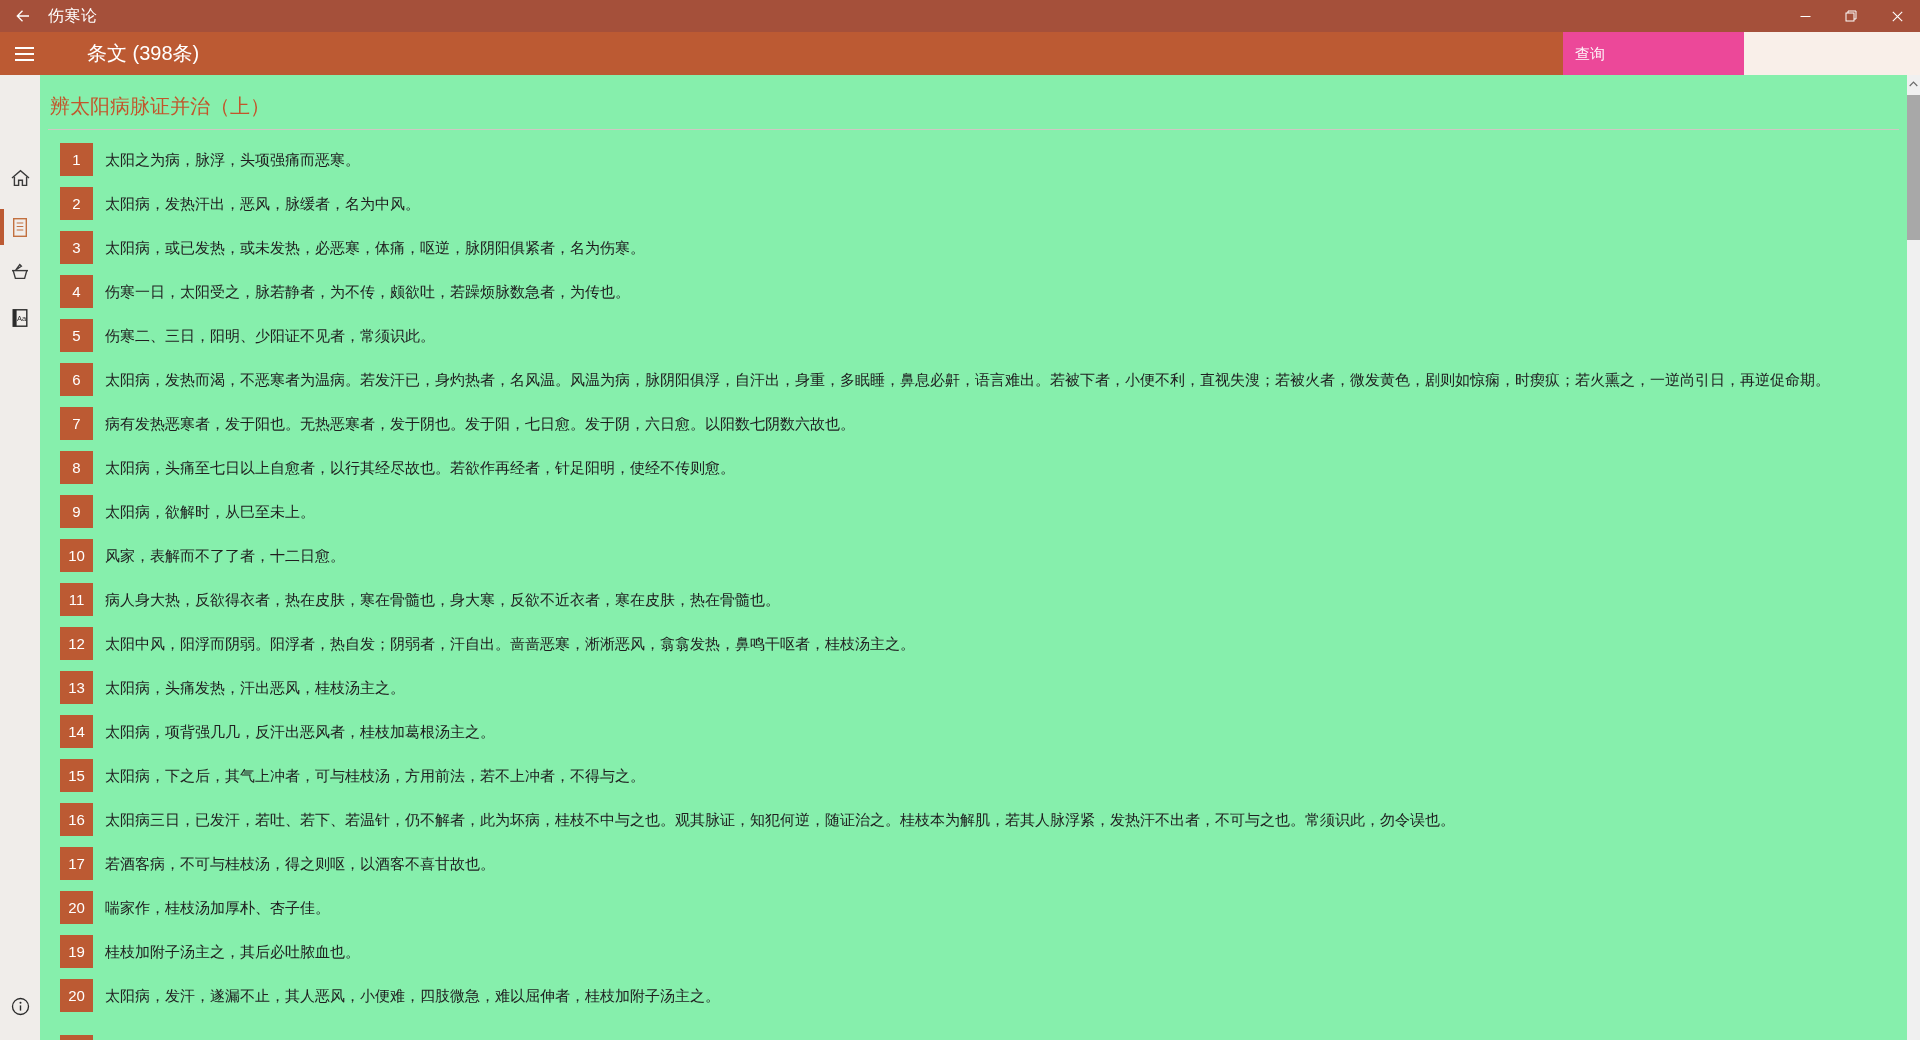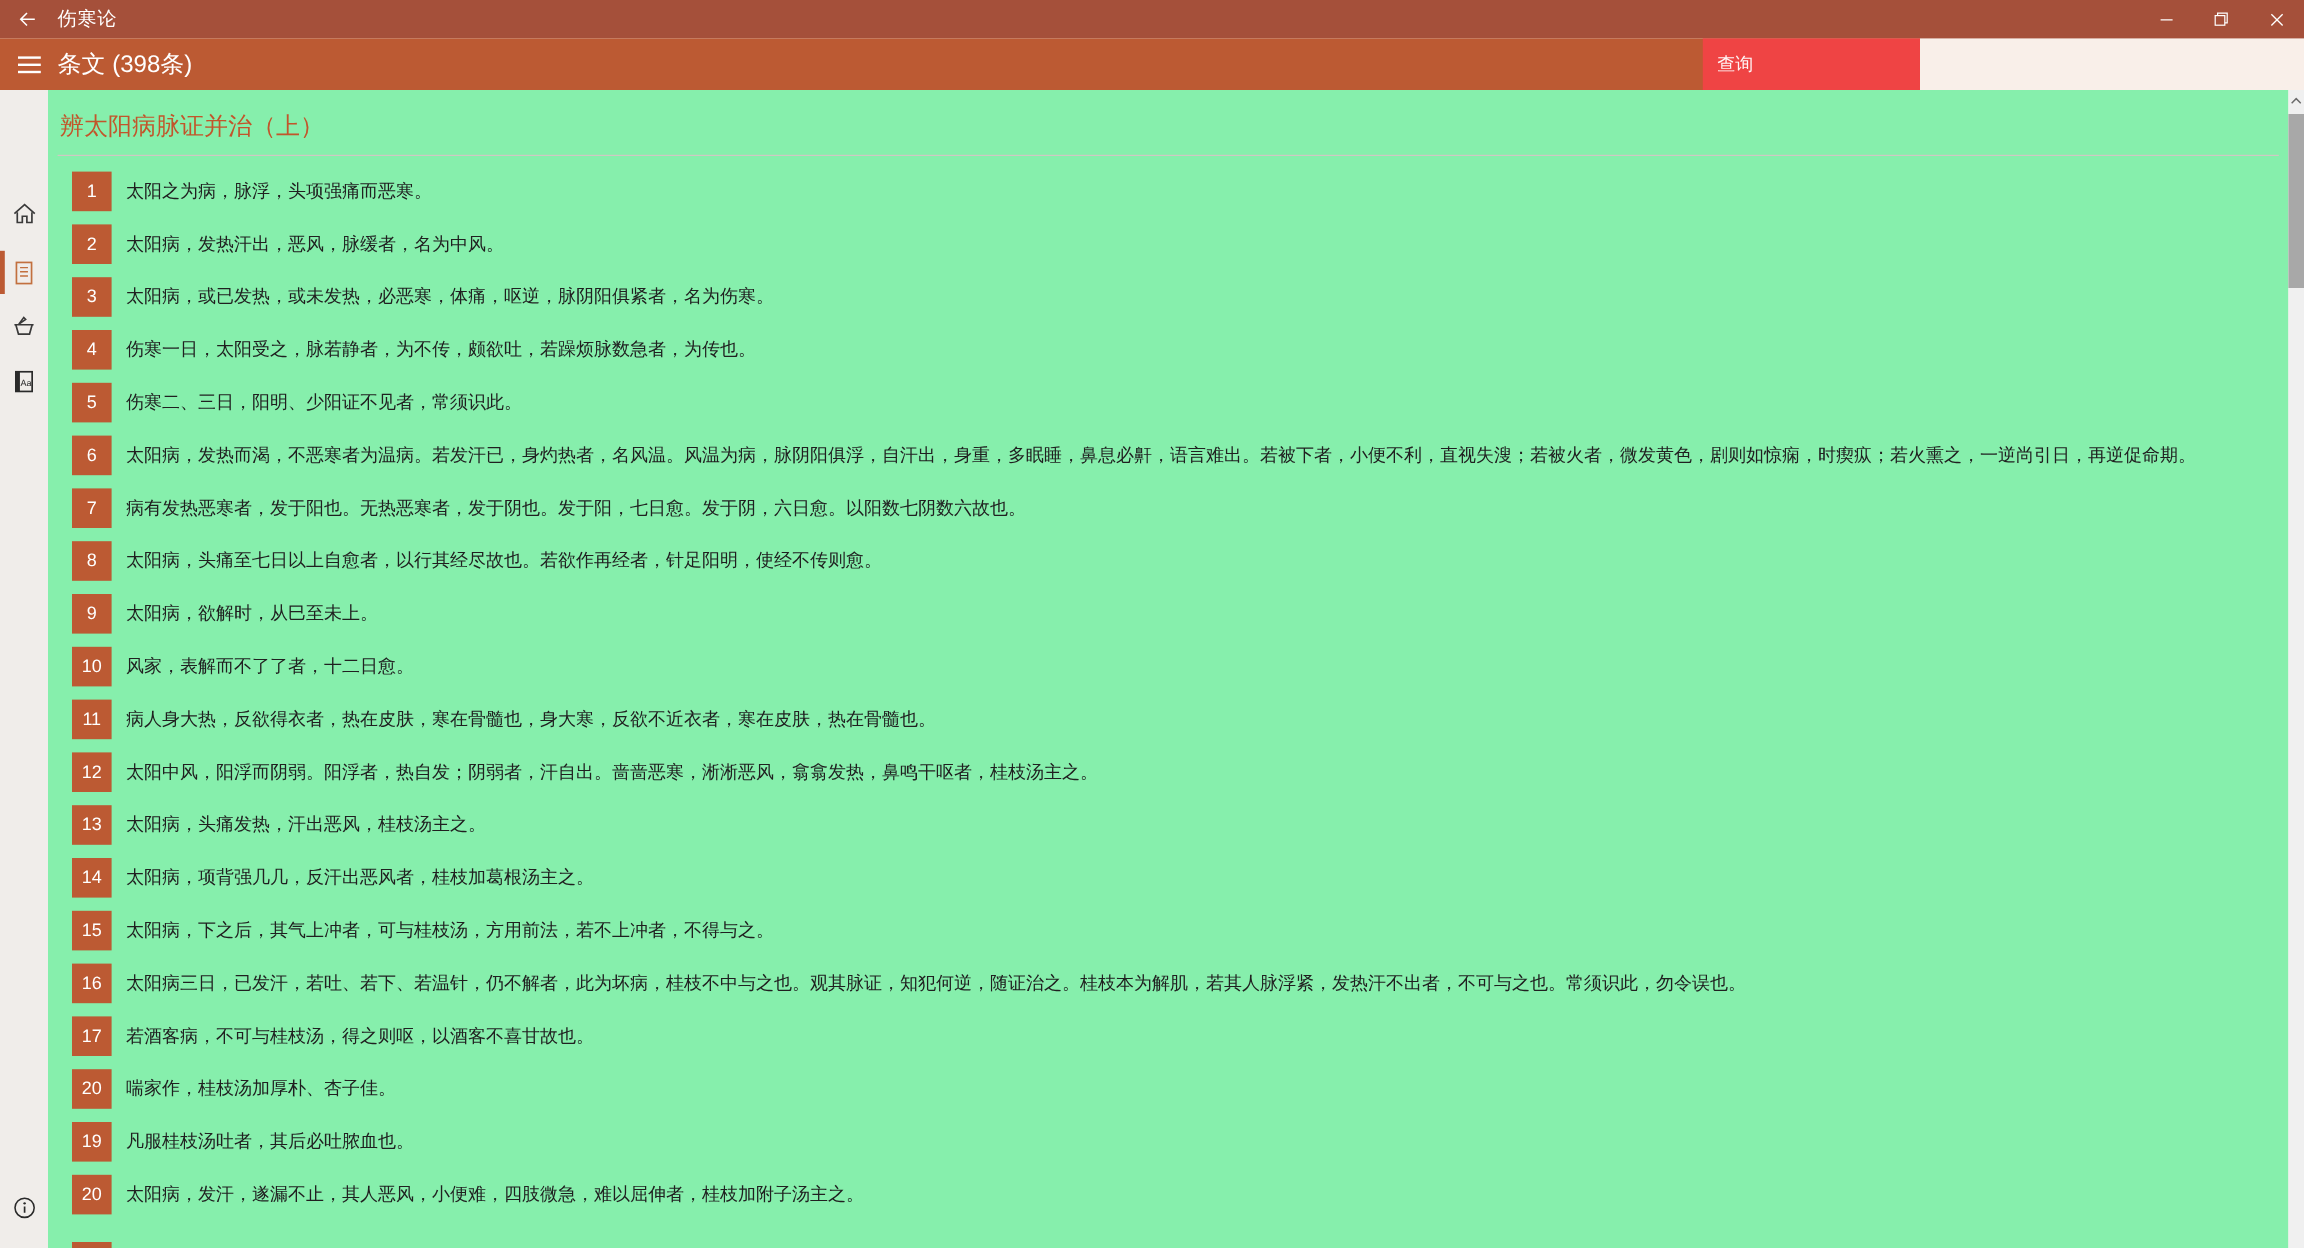--- a/index.html
+++ b/index.html
@@ -8,26 +8,26 @@
 
   
   .titlebar { position:absolute; top:0; left:0; width:1920px; height:32px; background:#A5503A;
               display:flex; align-items:center; color:#fff; }
   .back-btn { width:46px; height:32px; display:flex; align-items:center; justify-content:center; cursor:pointer; }
   .app-title { font-size:16px; margin-left:2px; letter-spacing:.5px; }
   .caption-group { margin-left:auto; display:flex; }
   .caption-btn { width:46px; height:32px; display:flex; align-items:center; justify-content:center; cursor:pointer; }
 
   
-  .header { position:absolute; top:32px; left:0; width:1600px; height:43px; background:#BC5A33;
-            display:flex; align-items:center; color:#fff; }
+  .header { position:absolute; top:32px; left:0; width:1744px; height:43px; background:#BC5A33;
+            display:flex; align-items:center; color:#fff;gap:39px; }
   .hamburger { width:48px; height:43px; display:flex; flex-direction:column; align-items:center; justify-content:center; gap:4px; cursor:pointer; }
   .hamburger span { display:block; width:19px; height:2px; background:#fff; }
   .page-title { font-size:20px; color:#fff; margin-left:0; }
-  .searchbox { margin-left:auto; width:181px; height:43px; background:#ef4444; display:flex; align-items:center; padding:0 10px 0 12px; }
+  .searchbox { margin-left:auto; width:181px; height:43px; background:#ec4899; display:flex; align-items:center; padding:0 10px 0 12px; }
   .searchbox input { flex:1; background:transparent; border:none; outline:none; color:#fff; font-size:15px;
                      font-family:"Liberation Sans","DejaVu Sans",sans-serif; }
   .searchbox input::placeholder { color:#fff; opacity:.95; }
 
   
   .sidebar { position:absolute; top:75px; left:0; width:40px; height:965px; background:#F0EDEA; }
   .side-item { position:absolute; left:0; width:40px; height:36px; display:flex; align-items:center; justify-content:center; cursor:pointer; }
   .side-item .sel-bar { display:none; }
   .side-item.active .sel-bar { display:block; position:absolute; left:0; top:0; width:4px; height:36px; background:#BC5A33; }
   .si-home { top:85px; }
@@ -246,21 +246,21 @@
     <div class="row-text">若酒客病，不可与桂枝汤，得之则呕，以酒客不喜甘故也。</div>
   </div>
 
   <div class="row">
     <div class="badge">20</div>
     <div class="row-text">喘家作，桂枝汤加厚朴、杏子佳。</div>
   </div>
 
   <div class="row">
     <div class="badge">19</div>
-    <div class="row-text">凡服桂枝汤吐者，其后必吐脓血也。</div>
+    <div class="row-text">桂枝加附子汤主之，其后必吐脓血也。</div>
   </div>
 
   <div class="row">
     <div class="badge">20</div>
     <div class="row-text">太阳病，发汗，遂漏不止，其人恶风，小便难，四肢微急，难以屈伸者，桂枝加附子汤主之。</div>
   </div>
 </div>
   <div class="peek-badge"></div>
 </div>
 

